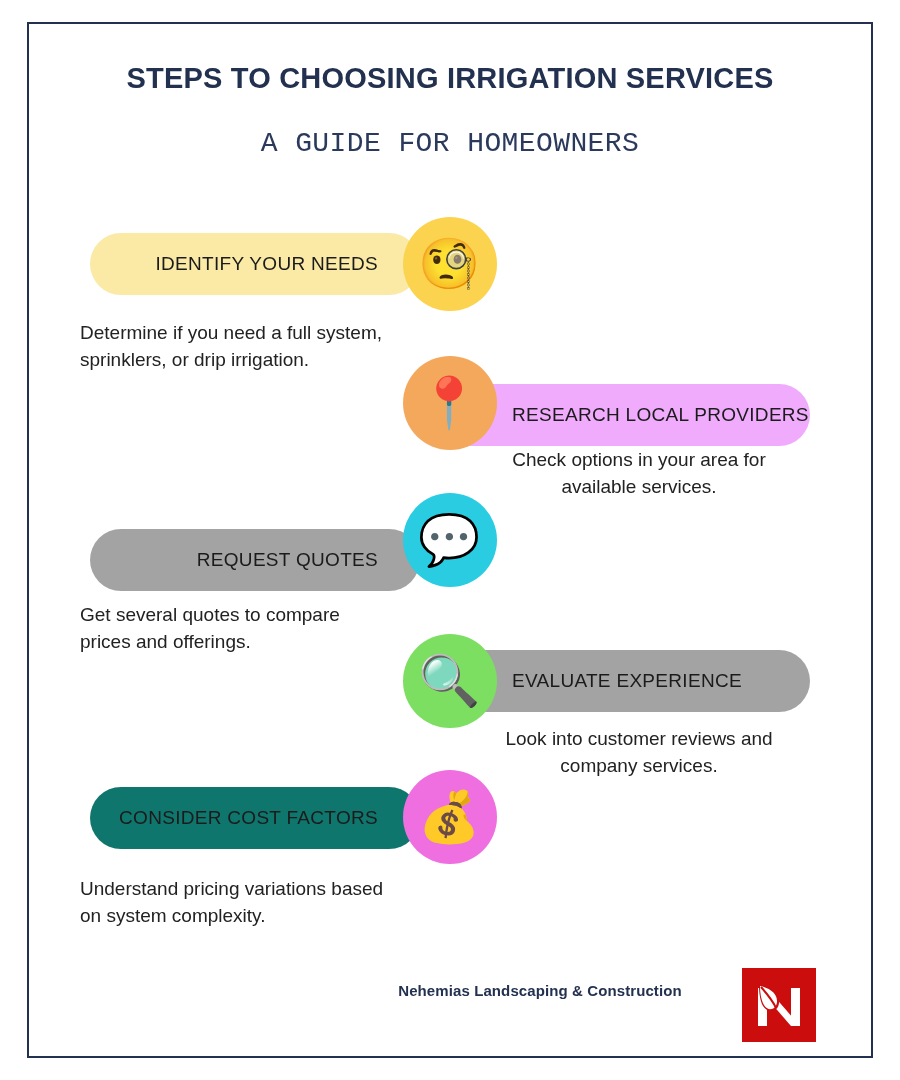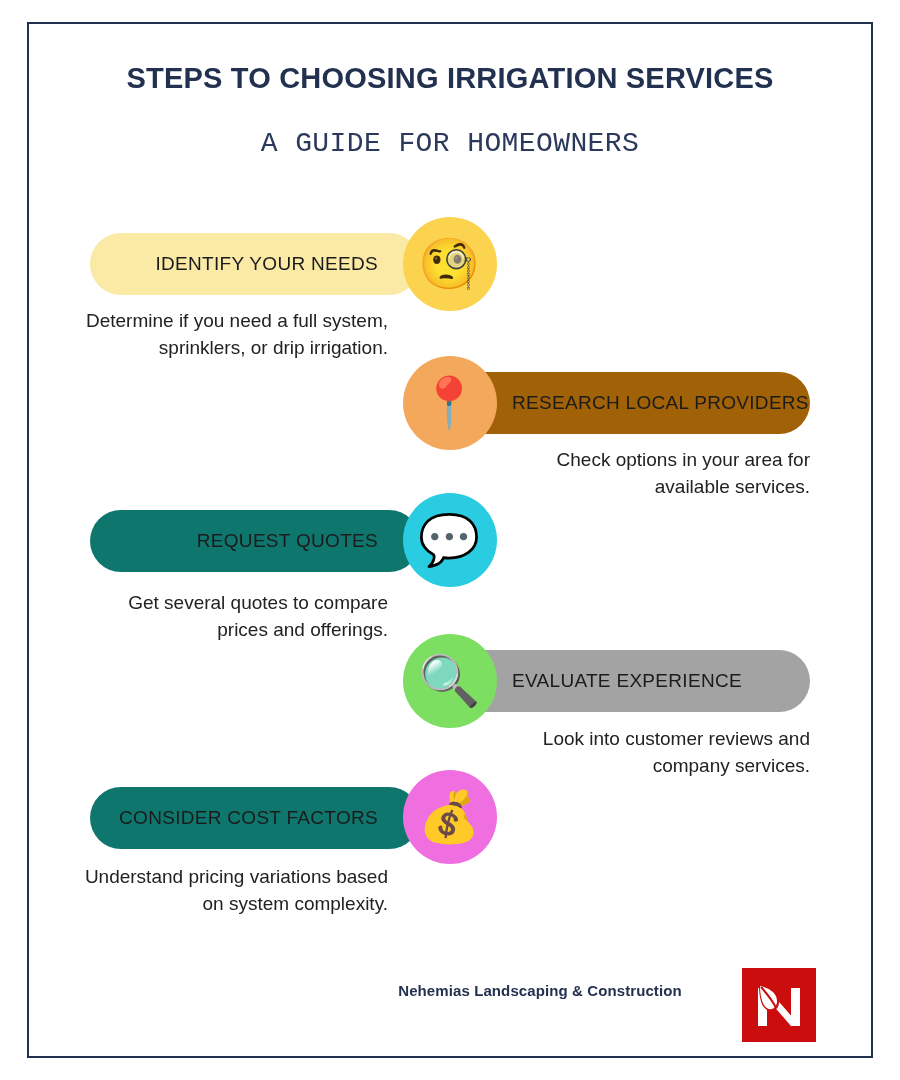--- a/index.html
+++ b/index.html
@@ -108,26 +108,26 @@
   .desc {
     position: absolute;
     font-size: 19px;
     line-height: 1.42;
     color: #222222;
     font-family: "Liberation Sans", "DejaVu Sans", sans-serif;
   }
   .step.left .desc {
     left: 80px;
     width: 308px;
-    text-align: right;
+    margin-top: 12px;
   }
   .step.right .desc {
-    left: 500px;
+    left: 484px;
     width: 310px;
-    text-align: right;
+    text-align: center;
   }
 
   
   .footer {
     position: absolute;
     left: 0; top: 975px;
     width: 900px;
     height: 90px;
   }
   .footer-text {
@@ -181,31 +181,31 @@
       <div class="pill" style="top:233px; background:#FAEAA6">
         <span class="pill-label">IDENTIFY YOUR NEEDS</span>
       </div>
       <div class="circle" style="top:217px; background:#FBD34E">
         <span>🧐</span>
       </div>
       <div class="desc" style="top:308px">Determine if you need a full system, sprinklers, or drip irrigation.</div>
     </div>
 
     <div class="step right" style="top:0">
-      <div class="pill" style="top:372px; background:#a16207">
+      <div class="pill" style="top:384px; background:#f0abfc">
         <span class="pill-label">RESEARCH LOCAL PROVIDERS</span>
       </div>
       <div class="circle" style="top:356px; background:#F4A85C">
         <span>📍</span>
       </div>
       <div class="desc" style="top:447px">Check options in your area for available services.</div>
     </div>
 
     <div class="step left" style="top:0">
-      <div class="pill" style="top:510px; background:#0f766e">
+      <div class="pill" style="top:529px; background:#a3a3a3">
         <span class="pill-label">REQUEST QUOTES</span>
       </div>
       <div class="circle" style="top:493px; background:#2ACCE2">
         <span>💬</span>
       </div>
       <div class="desc" style="top:590px">Get several quotes to compare prices and offerings.</div>
     </div>
 
     <div class="step right" style="top:0">
       <div class="pill" style="top:650px; background:#a3a3a3">

